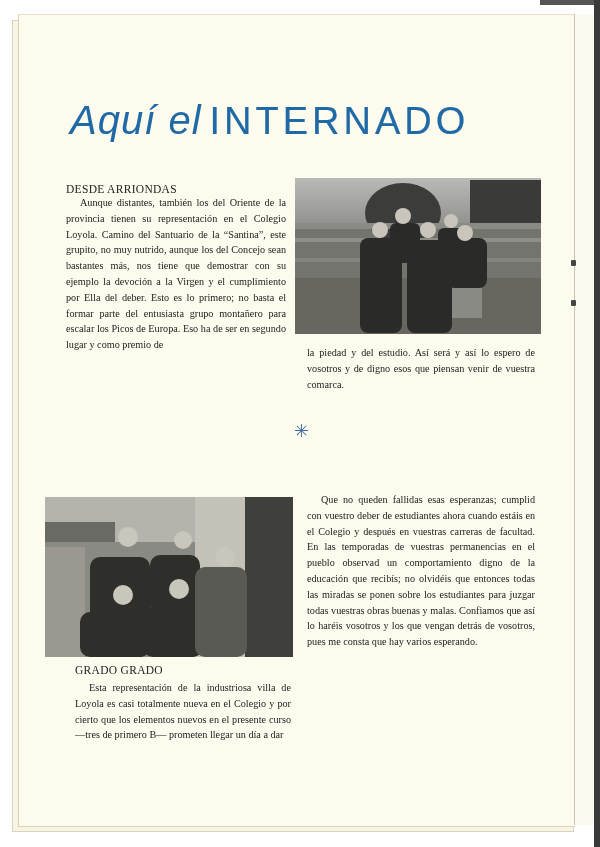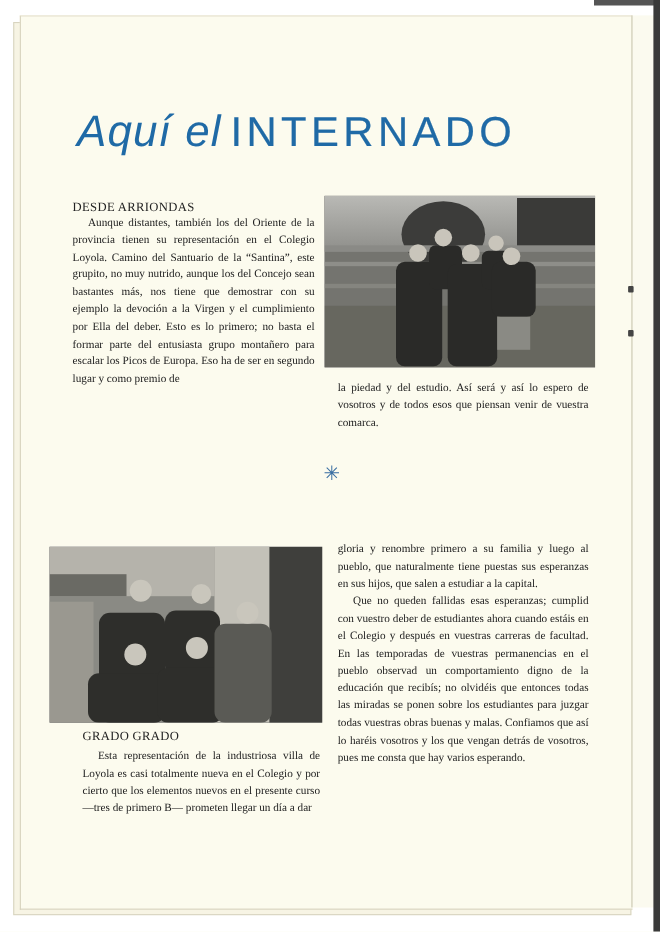--- a/index.html
+++ b/index.html
@@ -113,21 +113,21 @@
       <circle cx="85" cy="52" r="8"></circle>
         <circle cx="108" cy="38" r="8"></circle>
       <circle cx="133" cy="52" r="8"></circle>
         <circle cx="156" cy="43" r="7"></circle>
       <circle cx="170" cy="55" r="8"></circle>
     </g>
   </svg>
 </div>
 
 <div class="col-text" style="left:307px; top:345px; width:228px;">
-  <p class="noindent">la piedad y del estudio. Así será y así lo espero de vosotros y de todos esos que piensan venir de vuestra comarca.</p>
+  <p class="noindent">la piedad y del estudio. Así será y así lo espero de vosotros y de digno esos que piensan venir de vuestra comarca.</p>
 </div>
 
 <div class="divider-star">✳</div>
 
 <div class="photo" style="left:45px; top:497px; width:248px; height:160px;">
   <svg width="248" height="160" viewBox="0 0 248 160">
     <rect width="248" height="160" fill="#8a8a84"></rect>
     <rect width="150" height="45" fill="#b5b3ab"></rect>
     <rect x="0" y="25" width="70" height="20" fill="#6a6a64"></rect>
     <rect x="150" y="0" width="50" height="160" fill="#c3c1b8"></rect>
@@ -149,15 +149,14 @@
     </g>
   </svg>
 </div>
 
 <div class="heading" style="left:75px; top:664px;">GRADO GRADO</div>
 <div class="col-text" style="left:75px; top:680px; width:216px;">
   <p>Esta representación de la industriosa villa de Loyola es casi totalmente nueva en el Colegio y por cierto que los elementos nuevos en el presente curso —tres de primero B— prometen llegar un día a dar</p>
 </div>
 
 <div class="col-text" style="left:307px; top:492px; width:228px;">
-  <p class="noindent">gloria y renombre primero a su familia y luego al pueblo, que naturalmente tiene puestas sus esperanzas en sus hijos, que salen a estudiar a la capital.</p>
   <p>Que no queden fallidas esas esperanzas; cumplid con vuestro deber de estudiantes ahora cuando estáis en el Colegio y después en vuestras carreras de facultad. En las temporadas de vuestras permanencias en el pueblo observad un comportamiento digno de la educación que recibís; no olvidéis que entonces todas las miradas se ponen sobre los estudiantes para juzgar todas vuestras obras buenas y malas. Confiamos que así lo haréis vosotros y los que vengan detrás de vosotros, pues me consta que hay varios esperando.</p>
 </div>
 
 </body></html>

